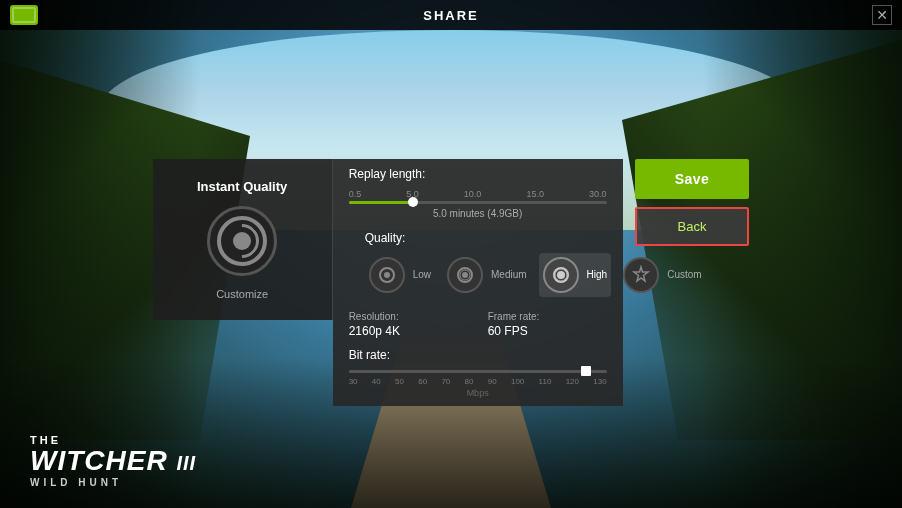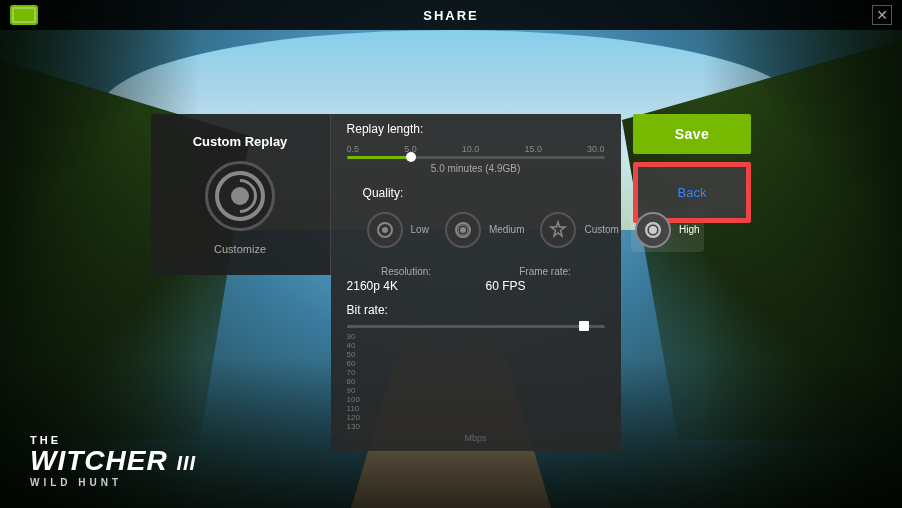--- a/index.html
+++ b/index.html
@@ -360,21 +360,20 @@
     }
 
     .res-block, .fps-block {
       flex: 1;
     }
 
     .sub-label {
       color: #aaa;
       font-size: 10px;
       margin-bottom: 2px;
-      text-align: center;
     }
 
     .sub-value {
       color: #fff;
       font-size: 12px;
       font-weight: 500;
     }
 
     
     .bitrate-section { }
@@ -402,21 +401,20 @@
       background: #fff;
       border-radius: 1px;
     }
 
     .bitrate-labels {
       display: flex;
       justify-content: space-between;
       color: #777;
       font-size: 8px;
       margin-bottom: 2px;
-      flex-direction: column;
     }
 
     .bitrate-unit {
       color: #666;
       font-size: 9px;
       text-align: center;
     }
 
     
     .action-panel {
@@ -433,23 +431,23 @@
       padding: 12px 40px;
       font-size: 14px;
       font-weight: 600;
       cursor: pointer;
       border-radius: 2px;
       letter-spacing: 0.5px;
     }
 
     .back-btn {
       background: rgba(60,60,60,0.9);
-      color: #3b82f6;
-      border: 5px solid #ef4444;
-      padding: 18px 40px;
+      color: #bef264;
+      border: 2px solid #ef4444;
+      padding: 10px 40px;
       font-size: 13px;
       cursor: pointer;
       border-radius: 2px;
       text-align: center;
     }
   </style>
 </head>
 <body>
 
 <div class="app-window">
@@ -480,21 +478,21 @@
         <span class="witcher-num">III</span>
       </span>
       <span class="witcher-sub">WILD HUNT</span>
     </div>
   </div>
 
   <div class="content-area">
     <div class="panels-container">
 
       <div class="instant-replay-panel">
-        <span class="panel-label">Custom Replay</span>
+        <span class="panel-label">Instant Quality</span>
         <div class="replay-icon-container">
           <div class="replay-icon"></div>
         </div>
         <span class="customize-btn">Customize</span>
       </div>
 
       <div class="settings-panel">
 
         <div class="slider-container">
           <div class="section-label">Replay length:</div>
@@ -527,37 +525,37 @@
             <div class="quality-btn">
               <div class="quality-icon">
                 <svg width="20" height="20" viewBox="0 0 20 20">
                     <circle cx="10" cy="10" r="7" fill="none" stroke="#888" stroke-width="2"></circle>
                     <circle cx="10" cy="10" r="3" fill="#888"></circle>
                     <circle cx="10" cy="10" r="5" fill="none" stroke="#888" stroke-width="1"></circle>
                   </svg>
               </div>
               <span class="quality-btn-label">Medium</span>
             </div>
-            <div class="quality-btn">
-              <div class="quality-icon">
-                <svg width="20" height="20" viewBox="0 0 20 20">
-                  <path d="M10 2 L11.5 7 L17 7 L12.5 10.5 L14 16 L10 13 L6 16 L7.5 10.5 L3 7 L8.5 7 Z" fill="none" stroke="#888" stroke-width="1.5"></path>
-                </svg>
-              </div>
-              <span class="quality-btn-label">Custom</span>
-            </div>
             <div class="quality-btn active">
               <div class="quality-icon">
                 <svg width="20" height="20" viewBox="0 0 20 20">
                     <circle cx="10" cy="10" r="7" fill="none" stroke="#ccc" stroke-width="2"></circle>
                     <circle cx="10" cy="10" r="4" fill="#ccc"></circle>
                     <circle cx="10" cy="10" r="6" fill="none" stroke="#aaa" stroke-width="1"></circle>
                   </svg>
               </div>
               <span class="quality-btn-label">High</span>
+            </div>
+            <div class="quality-btn">
+              <div class="quality-icon">
+                <svg width="20" height="20" viewBox="0 0 20 20">
+                  <path d="M10 2 L11.5 7 L17 7 L12.5 10.5 L14 16 L10 13 L6 16 L7.5 10.5 L3 7 L8.5 7 Z" fill="none" stroke="#888" stroke-width="1.5"></path>
+                </svg>
+              </div>
+              <span class="quality-btn-label">Custom</span>
             </div>
           </div>
         </div>
 
         <div class="res-framerate">
           <div class="res-block">
             <div class="sub-label">Resolution:</div>
             <div class="sub-value">2160p 4K</div>
           </div>
           <div class="fps-block">

